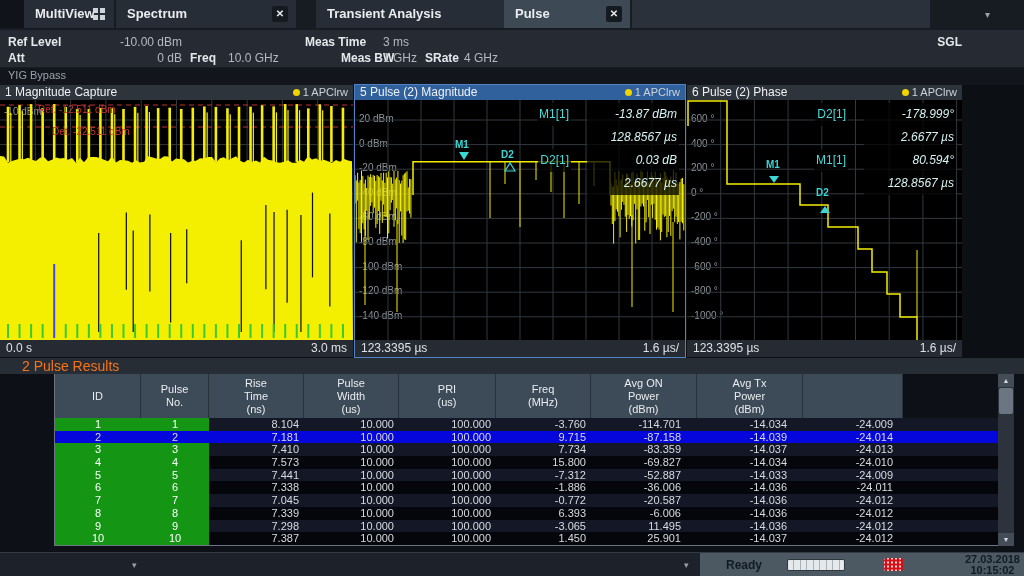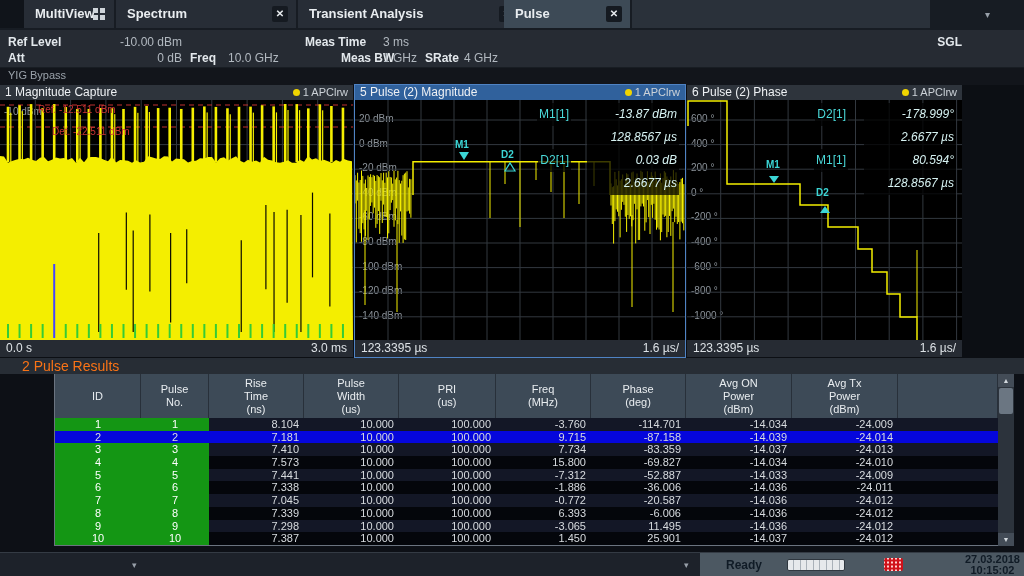--- a/index.html
+++ b/index.html
@@ -88,21 +88,21 @@
         <i></i>
         <i></i>
       </span>
   </div>
 
   <div class="tab" style="left:116px;width:180px;">
     <span class="tlabel">Spectrum</span>
     <span class="close-btn">✕</span>
   </div>
 
-  <div class="tab" style="left:298px;width:225px;">
+  <div class="tab" style="left:316px;width:225px;">
     <span class="tlabel">Transient Analysis</span>
     <span class="close-btn">✕</span>
   </div>
 
   <div class="tab active" style="left:504px;width:126px;">
     <span class="tlabel">Pulse</span>
     <span class="close-btn">✕</span>
   </div>
 
   <div class="tab-filler"></div>
@@ -509,22 +509,20 @@
       <div class="hc w2">Rise
 Time
 (ns)</div>
       <div class="hc w3">Pulse
 Width
 (us)</div>
       <div class="hc w4">PRI
 (us)</div>
       <div class="hc w5">Freq
 (MHz)</div>
-      <div class="hc w6">Phase
-(deg)</div>
       <div class="hc w7">Avg ON
 Power
 (dBm)</div>
       <div class="hc w8">Avg Tx
 Power
 (dBm)</div>
       <div class="hc w9"></div>
     </div>
   <div class="rbody" id="rbody">
       <div class="rrow odd">

